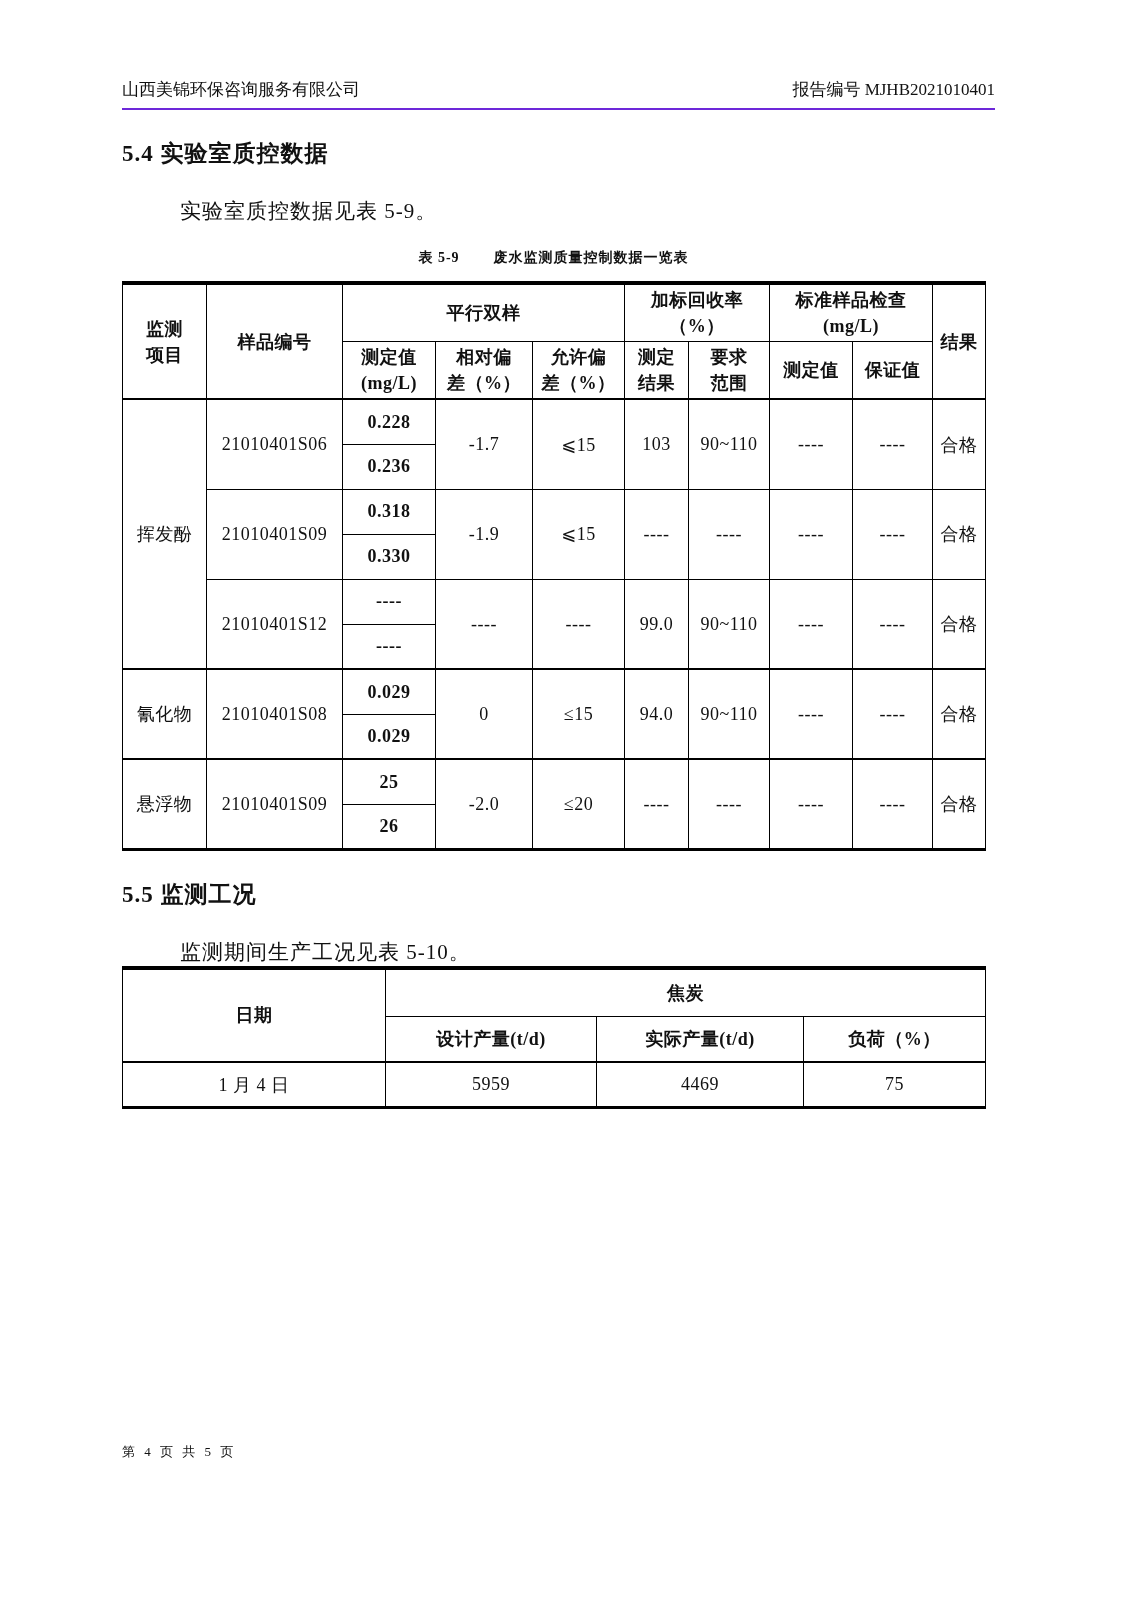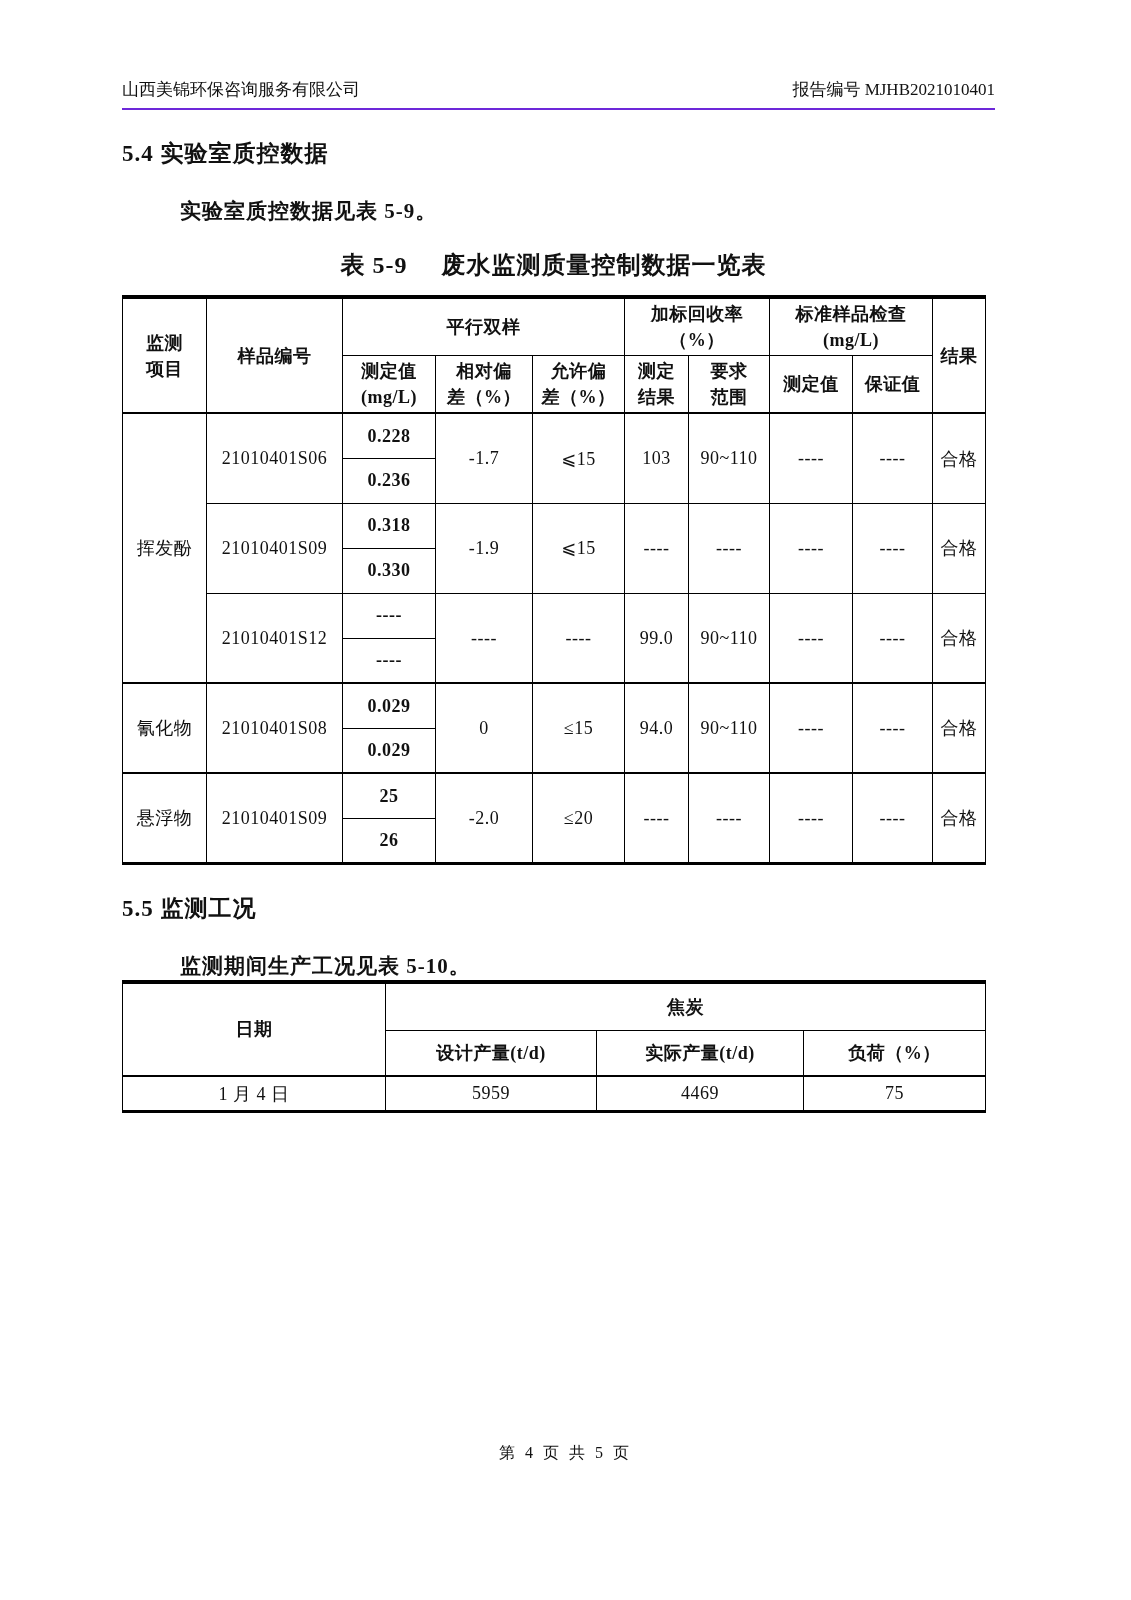--- a/index.html
+++ b/index.html
@@ -25,26 +25,25 @@
   .section-heading {
     margin: 28px 0 0 122px;
     font-size: 23px; font-weight: bold;
     letter-spacing: 1px;
   }
   .body-para {
     margin: 28px 0 0 122px;
     font-size: 21px;
     text-indent: 58px;
     letter-spacing: 1px;
-    font-weight: bold;
   }
   .table-caption {
     width: 863px; margin: 24px 0 14px 122px;
     text-align: center;
-    font-size: 24px; font-weight: bold;
+    font-size: 14px; font-weight: bold;
     letter-spacing: 1px;
   }
   .table-caption .cap-label { margin-right: 34px; }
 
   
   table {
     border-collapse: collapse;
     margin-left: 122px;
     width: 863px;
     table-layout: fixed;
@@ -60,29 +59,29 @@
   .t59 { border-top: 4px solid #000; border-bottom: 3px solid #000; }
   .t510 { border-top: 4px solid #000; border-bottom: 3px solid #000; }
   .hdr { font-weight: bold; white-space: pre-line; line-height: 1.45; }
   .t59 tr.hr1 td { height: 55px; }
   .t59 tr.hr2 td { height: 54px; }
   .t59 td.subcell { height: 45px; font-weight: bold; }
   .t59 tr.body-start td { border-top: 2px solid #000; }
   .t59 tr.group-start td { border-top: 2px solid #000; }
   .t510 tr.hr1 td { height: 49px; }
   .t510 tr.hr2 td { height: 45px; }
-  .t510 tr.data td { height: 36px; border-top: 2px solid #000; }
+  .t510 tr.data td { height: 46px; border-top: 2px solid #000; }
 
   
   .page-footer {
     position: absolute;
-    left: 134px; width: 863px;
+    left: 122px; width: 863px;
     top: 1443px;
-    text-align: center;
-    font-size: 16px;
+    text-align: left;
+    font-size: 13px;
     letter-spacing: 3px;
   }
 </style>
 </head>
 <body>
 
 <div class="page">
 
   <div class="doc-header">
     <span>山西美锦环保咨询服务有限公司</span>

